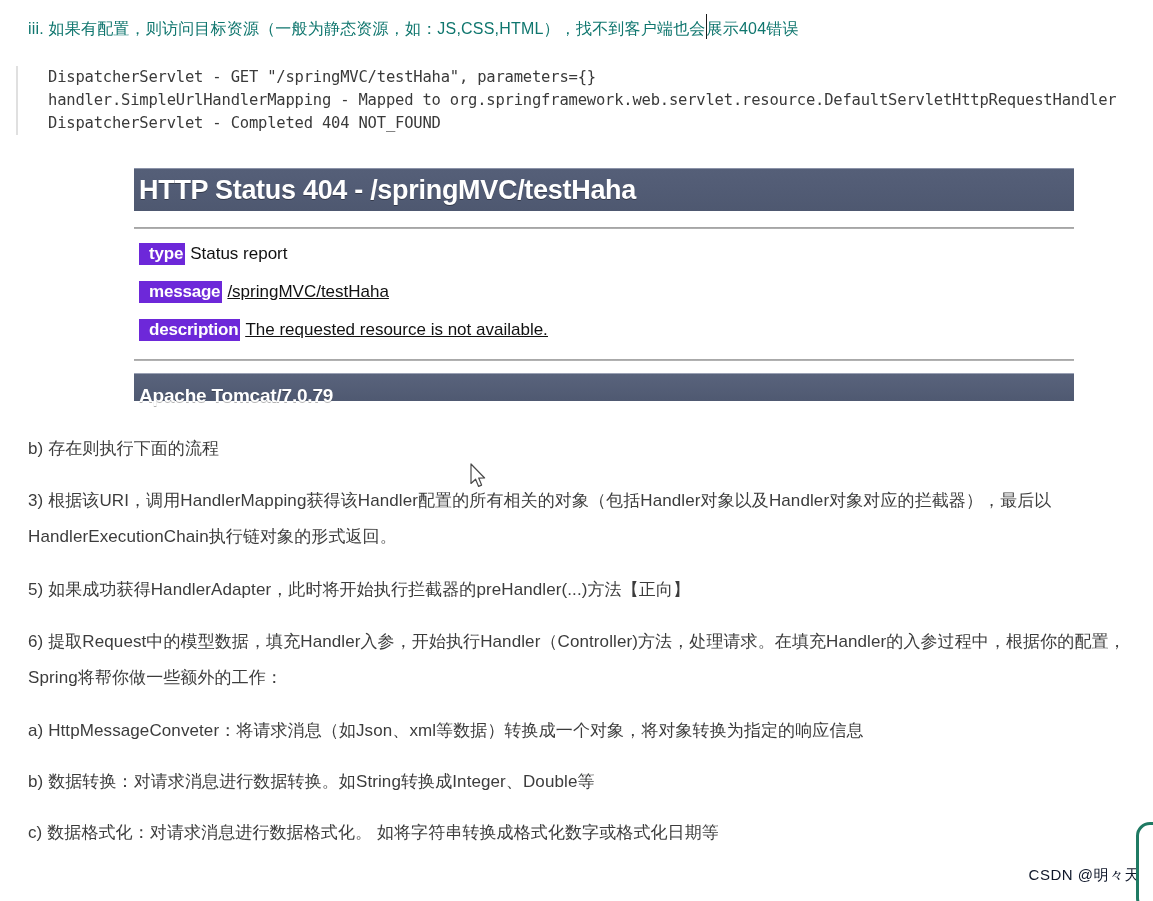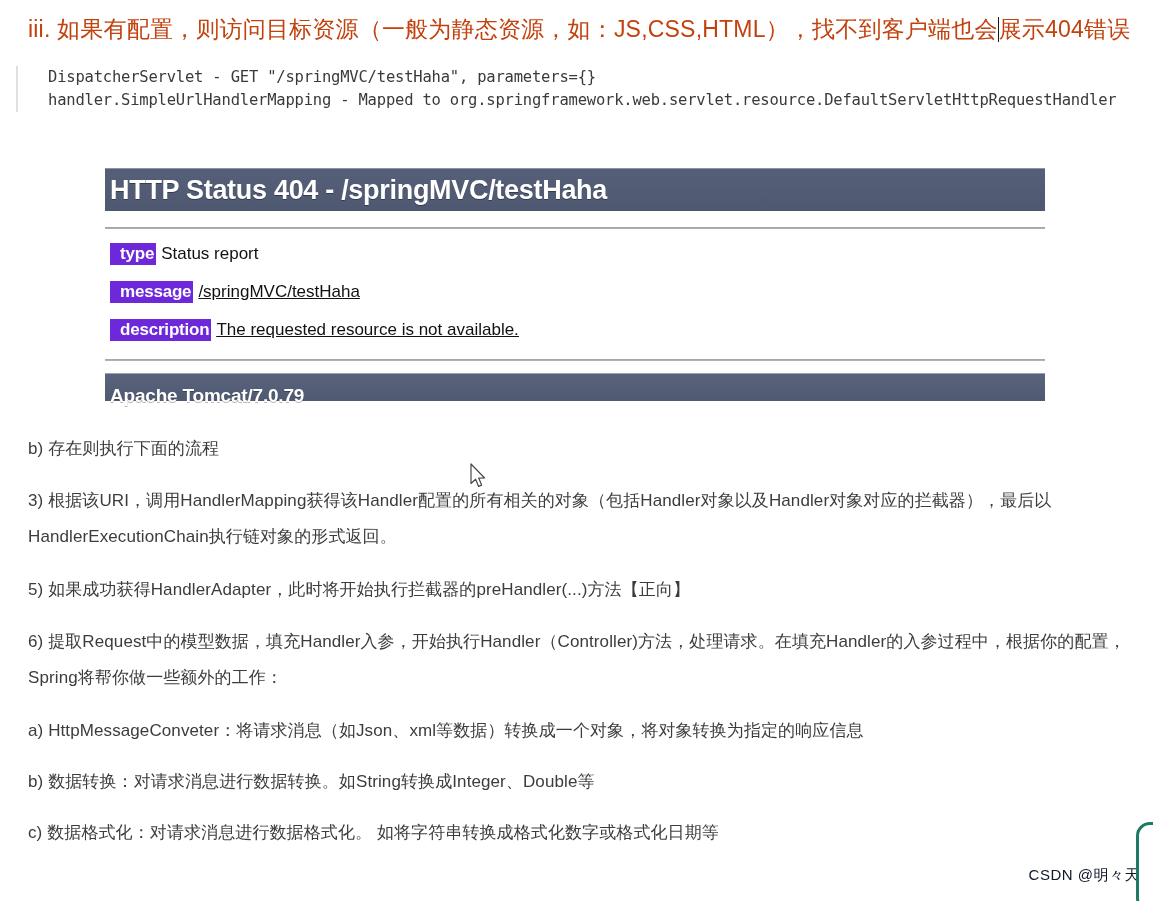--- a/index.html
+++ b/index.html
@@ -21,23 +21,23 @@
     width: 1153px;
     height: 901px;
   }
 
   
   .heading-line {
     position: absolute;
     left: 28px;
     top: 12px;
     width: 1120px;
-    font-size: 23px;
+    font-size: 16px;
     line-height: 34px;
-    color: #c2410c;
+    color: #0f766e;
     white-space: nowrap;
     letter-spacing: 0.2px;
   }
   .caret {
     display: inline-block;
     width: 1px;
     height: 25px;
     background: #1a1a1a;
     vertical-align: -5px;
     margin: 0 0px;
@@ -58,21 +58,21 @@
     font-size: 15.5px;
     line-height: 23px;
     color: #3a3a3a;
     white-space: pre;
     letter-spacing: -0.2px;
   }
 
   
   .tomcat-shot {
     position: absolute;
-    left: 105px;
+    left: 134px;
     top: 168px;
     width: 940px;
     background: #ffffff;
     font-family: "Liberation Sans", "DejaVu Sans", sans-serif;
   }
   .tomcat-title-bar {
     height: 43px;
     background: linear-gradient(180deg, #555f78 0%, #525c75 45%, #4e5870 100%);
     display: flex;
     align-items: center;
@@ -193,20 +193,21 @@
 
 <div class="page">
 
   <div class="heading-line">
     <span>iii. 如果有配置，则访问目标资源（一般为静态资源，如：JS,CSS,HTML），找不到客户端也会</span><span class="caret"></span><span>展示404错误</span>
   </div>
 
   <div class="log-block">
     <div class="log-line">DispatcherServlet - GET "/springMVC/testHaha", parameters={}</div>
     <div class="log-line">handler.SimpleUrlHandlerMapping - Mapped to org.springframework.web.servlet.resource.DefaultServletHttpRequestHandler</div>
+    <div class="log-line">DispatcherServlet - Completed 404 NOT_FOUND</div>
   </div>
 
   <div class="tomcat-shot">
     <div class="tomcat-title-bar">
       <span class="tomcat-title">HTTP Status 404 - /springMVC/testHaha</span>
     </div>
     <div class="tomcat-hr"></div>
     <div class="tomcat-body">
 
       <div class="tomcat-row">

